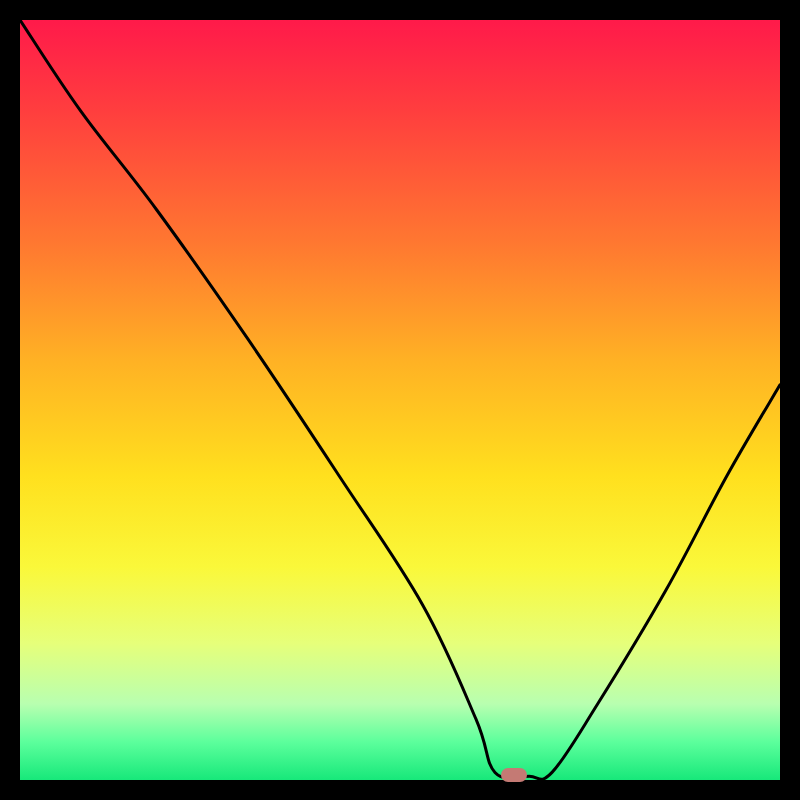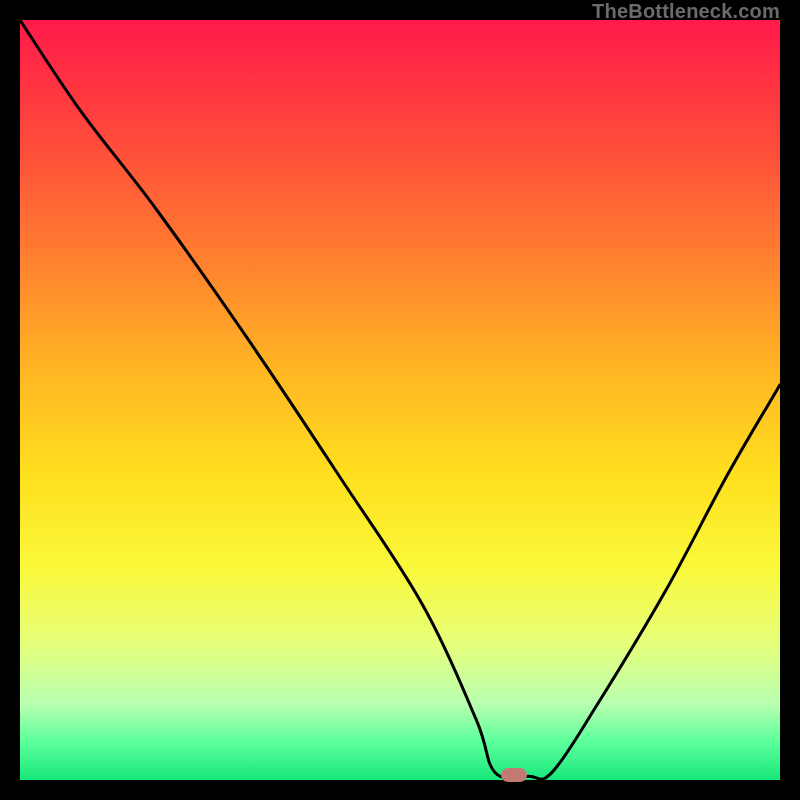--- a/index.html
+++ b/index.html
@@ -69,21 +69,20 @@
     font-weight: 600;
     color: #6b6b6b;
     letter-spacing: 0.2px;
     user-select: none;
   }
 </style>
 </head>
 <body>
 
 <div class="frame">
-  <div class="watermark">TheBottleneck.com</div>
 
   <div class="plot">
     <div class="gradient"></div>
 
     <svg class="curve" viewBox="0 0 760 760" preserveAspectRatio="none">
       <path id="curve-path" d="M 0 0 C 10.944 16.416000000000007, 36.17600000000001 57.00000000000005, 60.800000000000004 91.20000000000005 C 85.424 125.40000000000003, 106.70399999999998 148.96, 136.79999999999998 190 C 166.896 231.04, 195.168 271.32000000000005, 228 319.20000000000005 C 260.832 367.08000000000004, 287.736 408.12, 319.2 456 C 350.664 503.88, 378.176 541.4240000000001, 402.8 585.2 C 427.42400000000004 628.976, 443.004 669.104, 456 699.2 C 468.996 729.296, 465.424 742.14, 475 752.4 C 484.576 762.66, 498.94000000000005 756.2, 509.20000000000005 756.2 C 519.46 756.2, 519.688 765.396, 532 752.4 C 544.312 739.404, 557.08 716.832, 577.6 684 C 598.12 651.168, 622.744 611.04, 646 570 C 669.256 528.96, 686.2800000000001 492.936, 706.8000000000001 456 C 727.32 419.064, 750.424 381.216, 760 364.8" fill="none" stroke="#000" stroke-width="3" stroke-linejoin="round" stroke-linecap="round"></path>
     </svg>
 
     <div class="marker" id="marker" style="left: 494px; top: 754.68px; background: rgb(196, 122, 116);"></div>
   </div>

